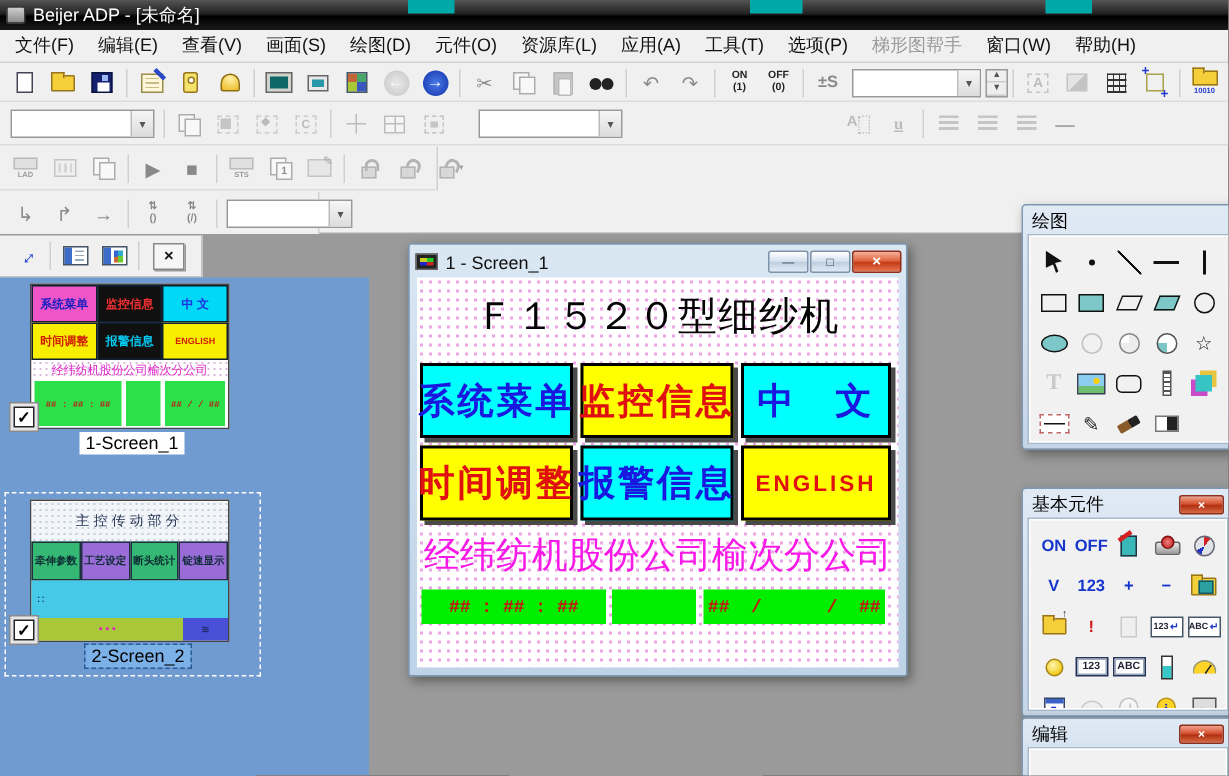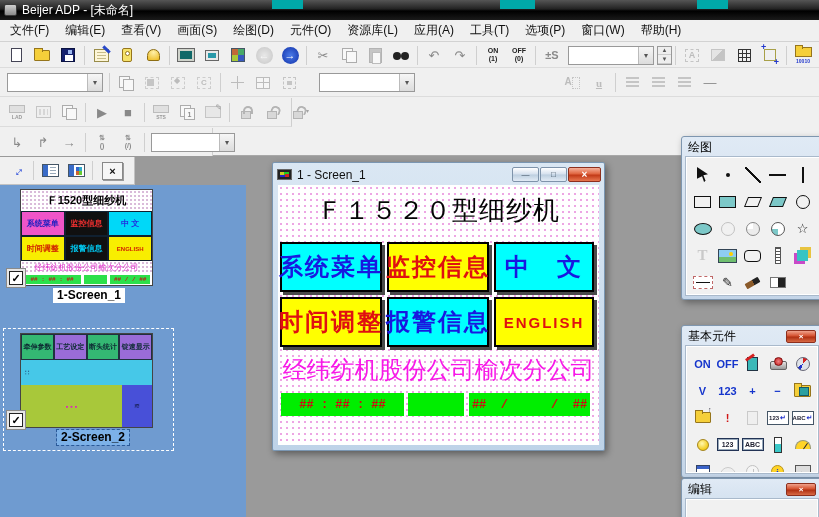--- a/index.html
+++ b/index.html
@@ -171,21 +171,21 @@
   .th3{left:20px;top:473px;width:133px;height:44px;background:transparent;border:none;overflow:hidden;}
   .t3ttl{height:24px;background:#fff;border:1px solid #444;font-weight:bold;font-size:13px;color:#000;
     display:flex;align-items:center;justify-content:center;}
   .t3row{height:20px;display:flex;margin-top:1px;gap:2px;}
   .t3row .mbtn{font-size:9px;}
 
   .chk{position:absolute;width:14px;height:14px;background:#fff;border:1px solid #222;color:#000;
     font:bold 11px "Liberation Sans",sans-serif;display:flex;align-items:center;justify-content:center;
     box-shadow:0 0 0 2px #e6e6e6,0 0 0 3px #8a8a8a;}
   .c1{left:9px;top:271px;}  .c2{left:9px;top:413px;}
-  .lbl{position:absolute;font-size:12px;background:#fff;color:#000;padding:0 4px;line-height:15px;font-weight:bold;}
+  .lbl{position:absolute;font-size:12px;background:#fff;color:#000;padding:0 4px;line-height:15px;}
   .l1{left:53px;top:288px;}
   .l2pos{left:57px;top:430px;background:#7cb1e8;outline:1px dashed #2a5a9a;}
 
   
   .mwin{position:absolute;left:272px;top:162px;width:333px;height:289px;border-radius:2px;
     background:linear-gradient(#dae7f3,#bed3e8);border:1px solid #7a96b2;box-shadow:2px 3px 7px rgba(0,0,0,.4);}
   .mwin .tbart{height:21px;display:flex;align-items:center;padding:2px 3px 0 4px;font-size:12px;color:#101010;}
   .wicon{width:15px;height:11px;background:#222;border:1px solid #666;margin-right:5px;position:relative;}
   .wicon::after{content:"";position:absolute;inset:2px;background:conic-gradient(#2c2 0 25%,#c22 0 50%,#22c 0 75%,#cc2 0);}
   .wbtns{margin-left:auto;display:flex;}
@@ -308,20 +308,21 @@
       <span class="mi">文件(F)</span>
       <span class="mi">编辑(E)</span>
       <span class="mi">查看(V)</span>
       <span class="mi">画面(S)</span>
       <span class="mi">绘图(D)</span>
       <span class="mi">元件(O)</span>
       <span class="mi">资源库(L)</span>
       <span class="mi">应用(A)</span>
       <span class="mi">工具(T)</span>
       <span class="mi">选项(P)</span>
+      <span class="mi dis">梯形图帮手</span>
       <span class="mi">窗口(W)</span>
       <span class="mi">帮助(H)</span>
     </div>
 
   <div class="tbbg"></div>
   <div class="canvas"></div>
 
   <div class="tb tb1" id="tb1">
       <span class="tbtn">
         <span class="sh sh-page"></span>
@@ -534,21 +535,20 @@
       <span class="tbtn">
         <span class="sh sh-panelist2"></span>
       </span>
       <span class="sep"></span>
       <span class="tbtn xbtn">×</span>
     </div>
 
   <div class="screens"></div>
 
   <div class="th th1">
-    <div class="ttl dotsm">Ｆ1520型细纱机</div>
     <div class="m-row" id="t1r1">
         <span class="mbtn" style="background: rgb(240, 85, 200); color: rgb(32, 32, 192);">系统菜单</span>
         <span class="mbtn" style="background: rgb(16, 16, 16); color: rgb(240, 48, 48);">监控信息</span>
         <span class="mbtn" style="background: rgb(0, 216, 248); color: rgb(32, 48, 224);">中 文</span>
       </div>
     <div class="m-row" id="t1r2">
         <span class="mbtn" style="background: rgb(248, 238, 0); color: rgb(208, 32, 0);">时间调整</span>
         <span class="mbtn" style="background: rgb(16, 16, 16); color: rgb(0, 200, 240);">报警信息</span>
         <span class="mbtn" style="background: rgb(248, 238, 0); color: rgb(208, 32, 0); font-size: 6px;">ENGLISH</span>
       </div>
@@ -557,20 +557,21 @@
       <span class="gseg" style="flex:5">## : ## : ##</span>
       <span class="gseg" style="flex:2"></span>
       <span class="gseg" style="flex:3.4">## / / ##</span>
     </div>
   </div>
   <span class="chk c1">✓</span>
   <span class="lbl l1">1-Screen_1</span>
 
   <div class="sel2"></div>
   <div class="th th2">
+    <div class="hdr">主控传动部分</div>
     <div class="brow" id="t2r1">
         <span class="b2" style="background: rgb(52, 184, 115);">牵伸参数</span>
         <span class="b2" style="background: rgb(154, 108, 216);">工艺设定</span>
         <span class="b2" style="background: rgb(52, 184, 115);">断头统计</span>
         <span class="b2" style="background: rgb(154, 108, 216);">锭速显示</span>
       </div>
     <div class="cy">∷</div>
     <div class="brow2">
       <span class="y1">▪ ▪ ▪</span>
       <span class="blseg">≋</span>

